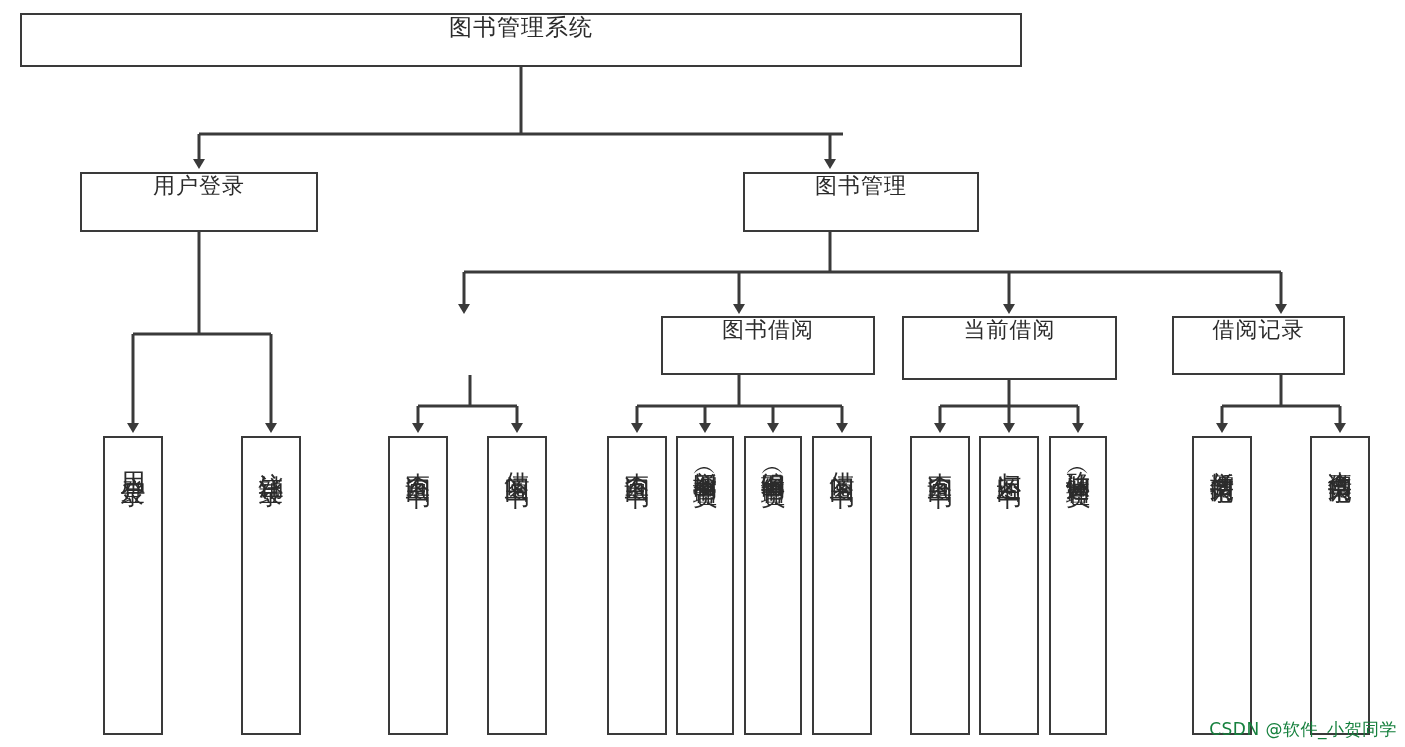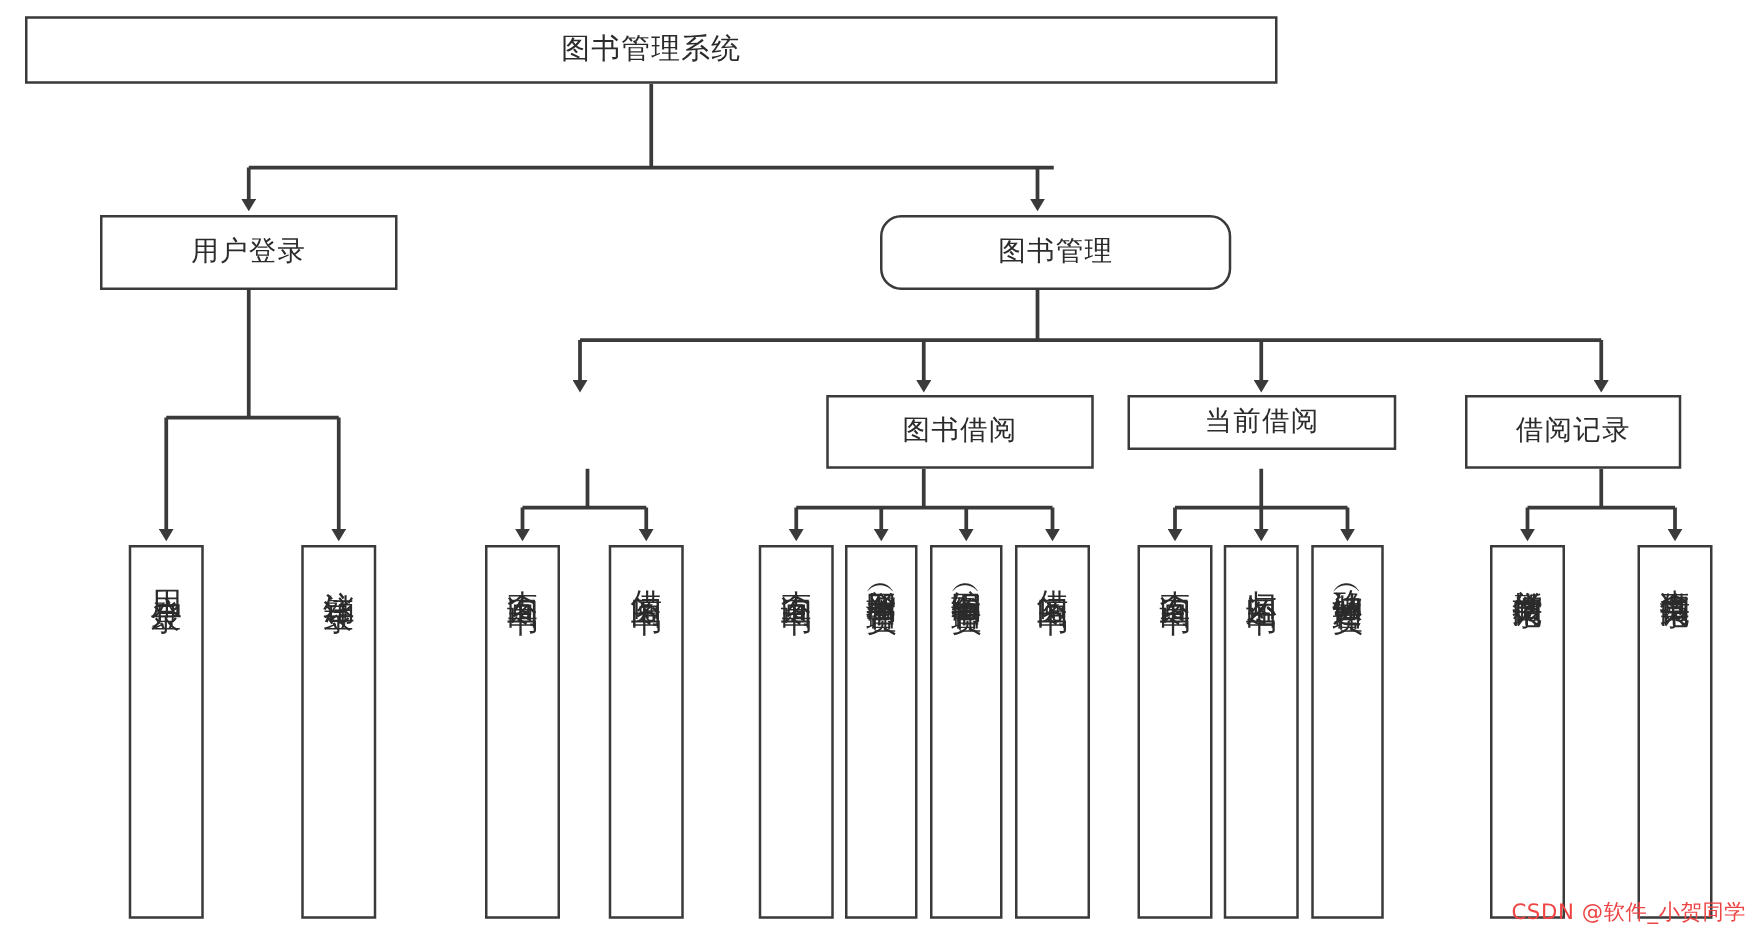--- a/index.html
+++ b/index.html
@@ -25,21 +25,21 @@
     width: 1405px;
     height: 747px;
     pointer-events: none;
   }
   .node {
     position: absolute;
     box-sizing: border-box;
     background: #ffffff;
     border: 2px solid #3a3a3a;
     display: flex;
-    align-items: center;
+    align-items: flex-start;
     justify-content: center;
     color: #2b2b2b;
   }
   .node .label {
     display: block;
     text-align: center;
     line-height: 1.12;
     color: #2b2b2b;
   }
   
@@ -66,21 +66,21 @@
   }
   .node.vert.tight .label {
     font-size: 24px;
     letter-spacing: 2px;
   }
   .watermark {
     position: absolute;
     right: 8px;
     bottom: 6px;
     font-size: 17px;
-    color: #ef4444;
+    color: #15803d;
     white-space: nowrap;
     letter-spacing: 0.5px;
   }
 </style>
 </head>
 <body>
 
 <div id="canvas">
 
   <svg class="edges" viewBox="0 0 1405 747" xmlns="http://www.w3.org/2000/svg">
@@ -133,28 +133,28 @@
     </g>
   </svg>
 
   <div class="node horiz root" style="left:20px; top:13px; width:1002px; height:54px;">
     <span class="label">图书管理系统</span>
   </div>
 
   <div class="node horiz" style="left:80px; top:172px; width:238px; height:60px;">
     <span class="label">用户登录</span>
   </div>
-  <div class="node horiz" style="left:704px; top:172px; width:281px; height:60px;border-radius:17px;">
+  <div class="node horiz" style="left:743px; top:172px; width:236px; height:60px;">
     <span class="label">图书管理</span>
   </div>
 
   <div class="node horiz" style="left:633px; top:316px; width:214px; height:59px;margin-left:28px;">
     <span class="label">图书借阅</span>
   </div>
-  <div class="node horiz" style="left:902px; top:316px; width:215px; height:44px;">
+  <div class="node horiz" style="left:902px; top:316px; width:215px; height:64px;">
     <span class="label">当前借阅</span>
   </div>
   <div class="node horiz" style="left:1172px; top:316px; width:173px; height:59px;">
     <span class="label">借阅记录</span>
   </div>
 
   <div class="node vert" style="left:103px; top:436px; width:60px; height:299px;">
     <span class="label">用户登录</span>
   </div>
   <div class="node vert" style="left:241px; top:436px; width:60px; height:299px;">

